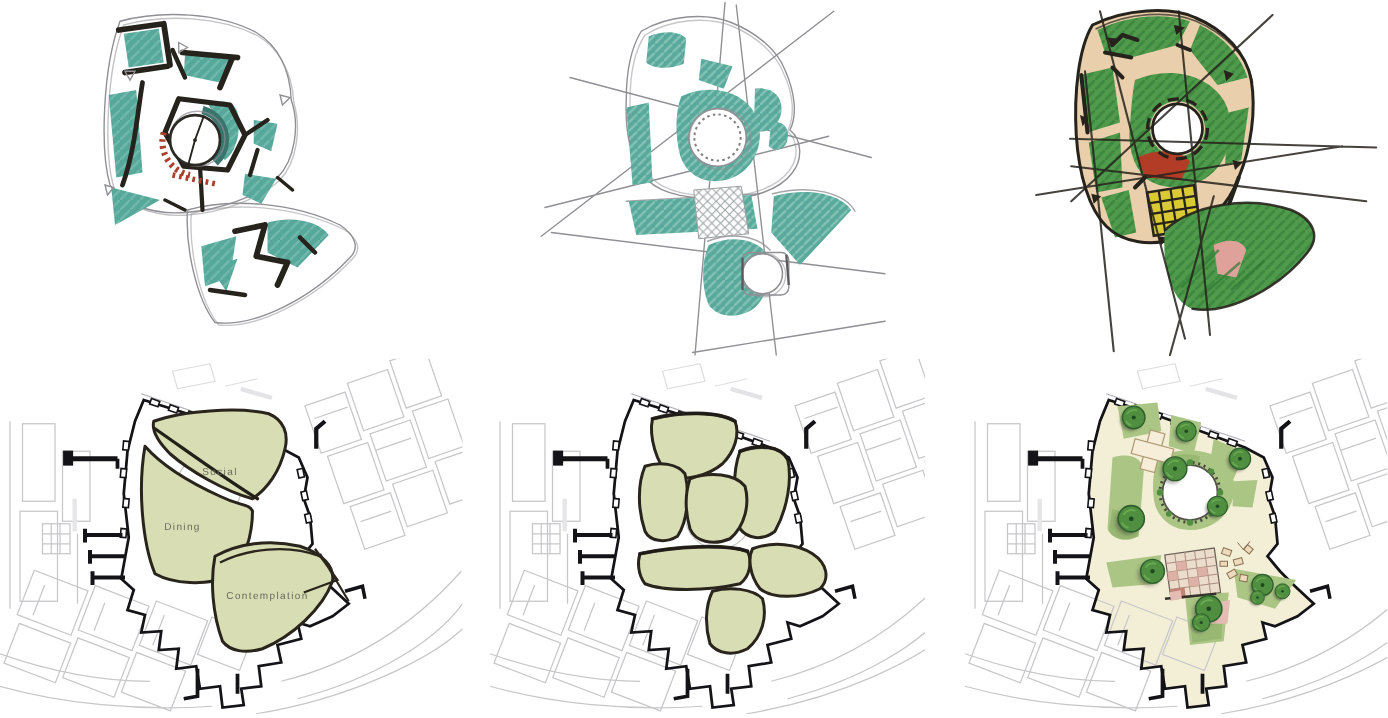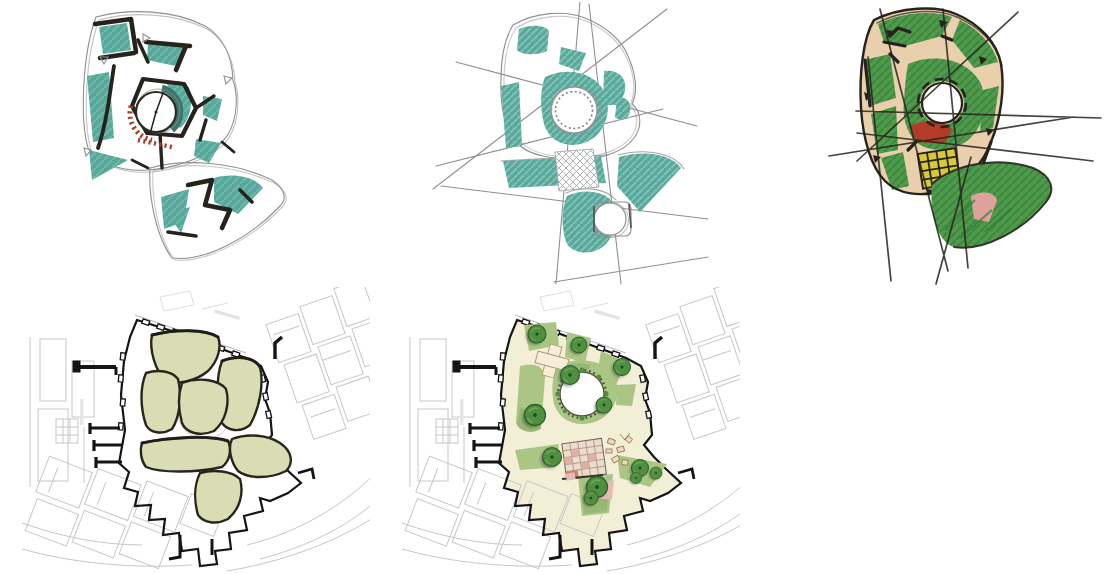--- a/index.html
+++ b/index.html
@@ -258,20 +258,38 @@
         <path d="M231,196 C243,190 254,192 257,200 L249,222 L234,219 Z" fill="var(--pink)"></path>
         <path d="M205,230 L235,200 M220,238 L252,210 M245,232 L272,208" stroke="#2f7a33" stroke-width="2" opacity=".7" fill="none"></path>
         <path class="ink" d="M192,184 C214,164 258,156 293,168 C312,176 316,190 306,202 C284,230 243,252 214,247" stroke-width="2" opacity=".9"></path>
       </g>
       <g class="ink" stroke-width="1.7" opacity=".85">
         <path d="M140,9 L208,271 M203,9 L228,268 M278,12 L117,161 M116,111 L361,118 M117,133 L353,161 M89,156 L334,117 M196,284 L231,157 M151,281 L128,57"></path>
       </g>
     </svg>
   </figure>
 
+  <figure>
+    <svg viewBox="0 0 370 287" width="370" height="287">
+      <use href="#siteplan"></use>
+      <circle cx="167" cy="103" r="26" fill="none" stroke="#c4c4c0" stroke-width="1"></circle>
+      <g>
+        <path class="zone" d="M123,50 C145,42 190,38 215,44 C227,49 231,60 228,72 C224,90 214,104 202,112 C180,106 152,90 136,76 C127,67 121,58 123,50 Z"></path>
+        <path class="zone" d="M116,70 C130,86 154,100 176,110 C192,118 200,116 202,122 C202,140 196,162 184,174 C164,182 138,180 124,172 C114,148 110,104 116,70 Z"></path>
+        <path class="zone" d="M172,158 C190,148 215,144 240,150 C258,156 268,166 266,178 C258,200 234,222 210,232 C196,236 184,234 178,226 C170,204 168,178 172,158 Z"></path>
+        <path d="M124,56 C150,74 180,96 206,112" stroke="#23201a" stroke-width="2.6" fill="none" stroke-linecap="round"></path>
+        <path d="M176,163 C198,152 230,148 256,158 M252,152 L270,177 L243,187 M256,156 L279,194" stroke="#2a261e" stroke-width="1.8" fill="none"></path>
+      </g>
+      <g>
+        <text class="zlabel" x="176" y="93">Social</text>
+        <text class="zlabel" x="146" y="137">Dining</text>
+        <text class="zlabel" x="214" y="192">Contemplation</text>
+      </g>
+    </svg>
+  </figure>
 
   <figure>
     <svg viewBox="0 0 370 287" width="370" height="287">
       <use href="#siteplan" transform="translate(22,0)"></use>
       <circle cx="205" cy="125" r="27" fill="none" stroke="#c8c8c4" stroke-width="1"></circle>
       <g>
         <path class="zone" d="M152,48 C175,42 205,42 218,50 C222,60 218,74 208,84 C196,94 178,98 166,94 C155,84 149,62 152,48 Z"></path>
         <path class="zone" d="M222,74 C238,68 254,70 260,80 C264,96 260,120 250,138 C240,146 228,144 222,136 C216,116 216,90 222,74 Z"></path>
         <path class="zone" d="M146,86 C158,82 172,84 178,92 C182,108 180,130 172,142 C162,148 150,146 146,138 C140,120 140,100 146,86 Z"></path>
         <path class="zone" d="M182,96 C198,90 218,92 226,102 C230,116 226,134 214,144 C200,150 186,146 182,136 C178,122 178,108 182,96 Z"></path>

